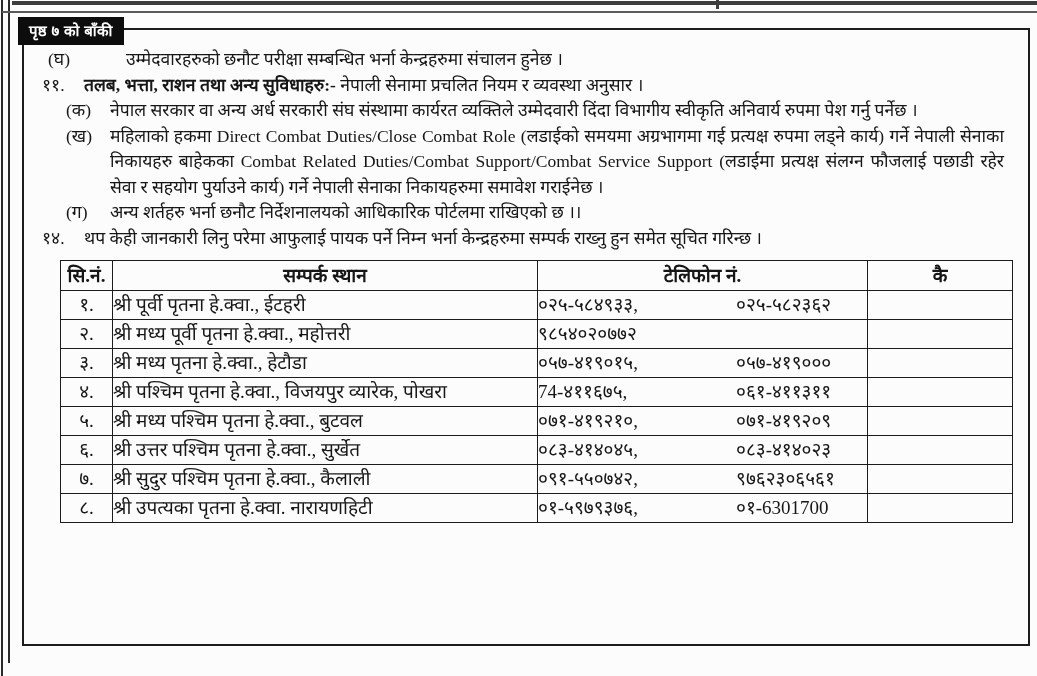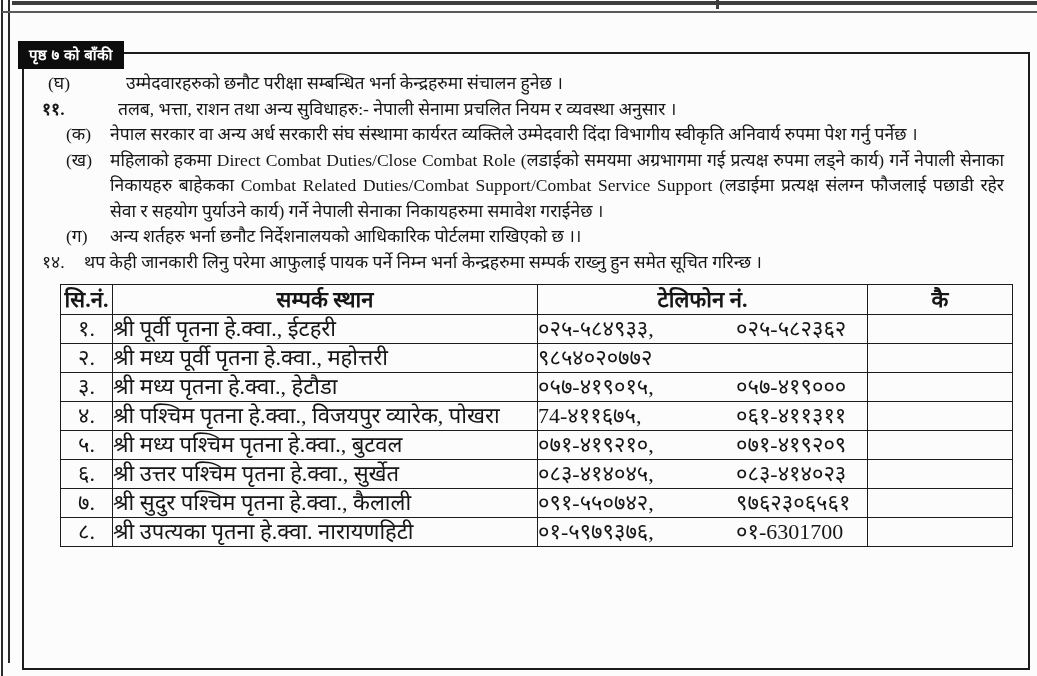--- a/index.html
+++ b/index.html
@@ -13,52 +13,52 @@
   }
   
   .edge-outer{position:absolute;left:1px;top:0;width:2px;height:676px;background:#2a2a2a;}
   .edge-inner{position:absolute;left:8px;top:0;width:2px;height:663px;background:#2a2a2a;}
   .top-line-a{position:absolute;left:12px;right:0;top:1px;height:4px;background:#3d3d3d;}
   .top-stub{position:absolute;left:716px;top:0;width:3px;height:9px;background:#3d3d3d;}
   .top-line-b{position:absolute;left:2px;right:0;top:11px;height:2px;background:#5a5a5a;}
 
   
   .notice-box{
-    position:absolute;left:22px;top:52px;width:1008px;height:618px;
+    position:absolute;left:22px;top:28px;width:1008px;height:618px;
     border:2px solid #1c1c1c;
     background:#fcfcfc;
     box-sizing:border-box;
   }
   .tab{
     position:absolute;left:-6px;top:-13px;
     background:#0d0d0d;color:#ffffff;
     font-family:"Liberation Sans","DejaVu Sans",sans-serif;
     font-weight:bold;font-size:15px;line-height:15px;
     padding:6px 11px 7px 11px;
     letter-spacing:.3px;
     white-space:nowrap;
   }
   .content{padding:17px 24px 0 14px;font-size:17.5px;line-height:25.5px;}
   .row{display:flex;align-items:flex-start;}
   .row .marker{flex:none;}
   .row .txt{flex:1;text-align:justify;}
   .m-gha{width:78px;padding-left:10px;}
-  .m-num{width:42px;padding-left:4px;font-weight:bold;}
+  .m-num{width:42px;padding-left:4px;font-weight:normal;}
   .m-num-reg{width:42px;padding-left:4px;}
   .sub{padding-left:28px;}
   .m-sub{width:44px;}
-  .bold{font-weight:normal;margin-left:34px;}
+  .bold{font-weight:bold;}
 
   
   table.contact{
     border-collapse:collapse;
     margin:9px 0 0 22px;
     width:952px;
     table-layout:fixed;
-    font-size:22px;
+    font-size:19px;
   }
   table.contact th,table.contact td{
     border:1.7px solid #1c1c1c;
     padding:0;
     height:28px;
     line-height:28px;
     overflow:hidden;
     white-space:nowrap;
   }
   table.contact th{font-weight:bold;text-align:center;height:29px;}

